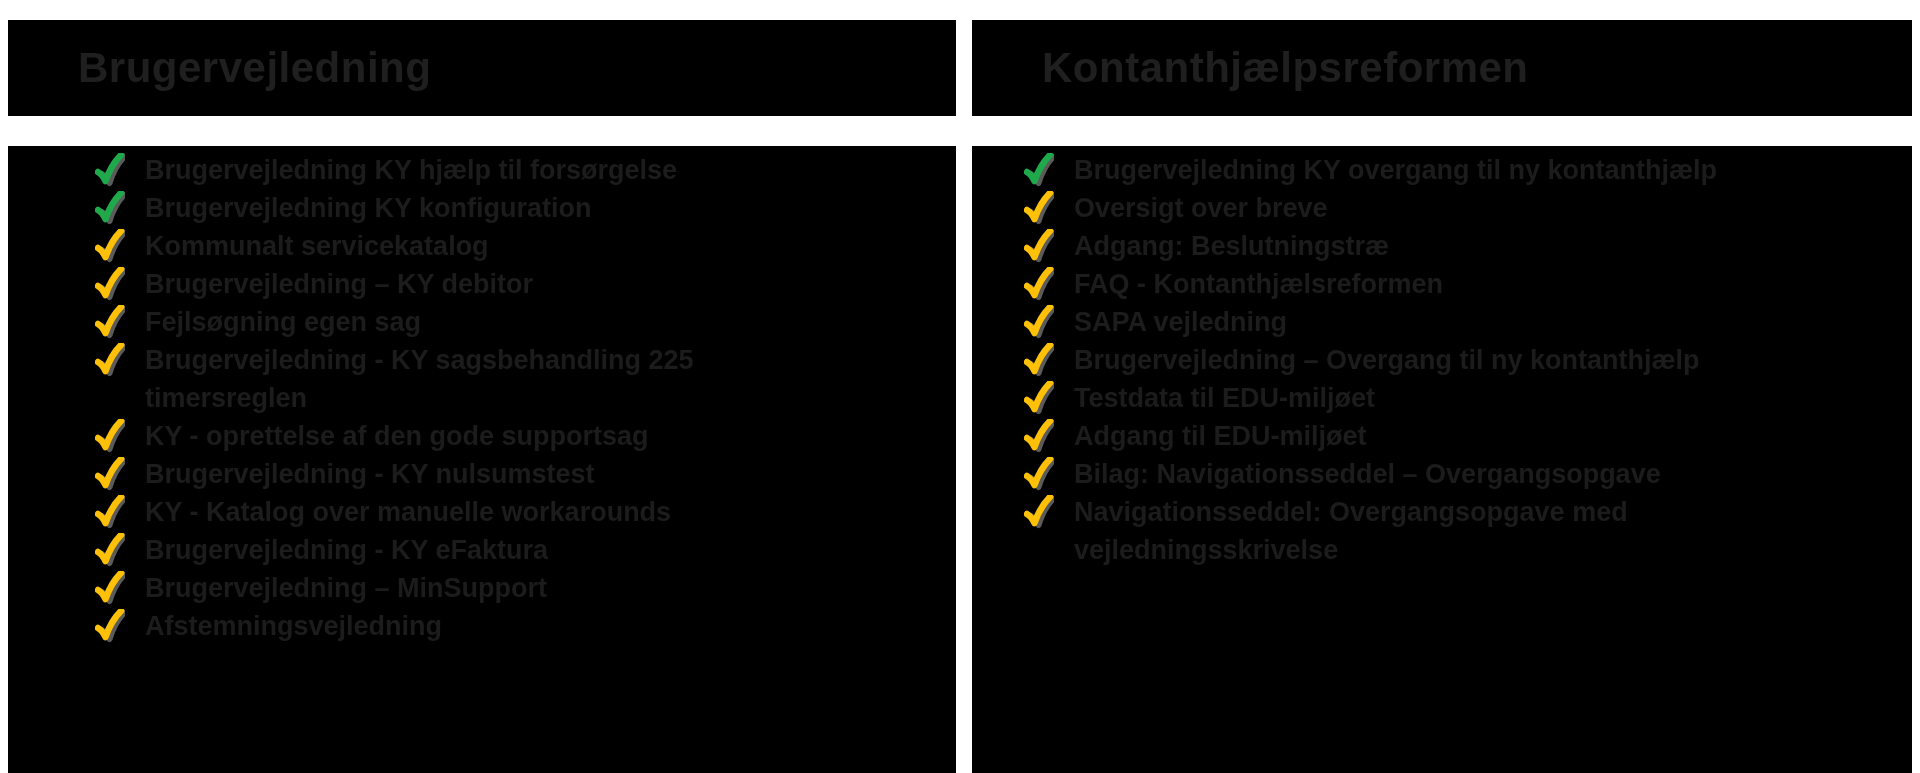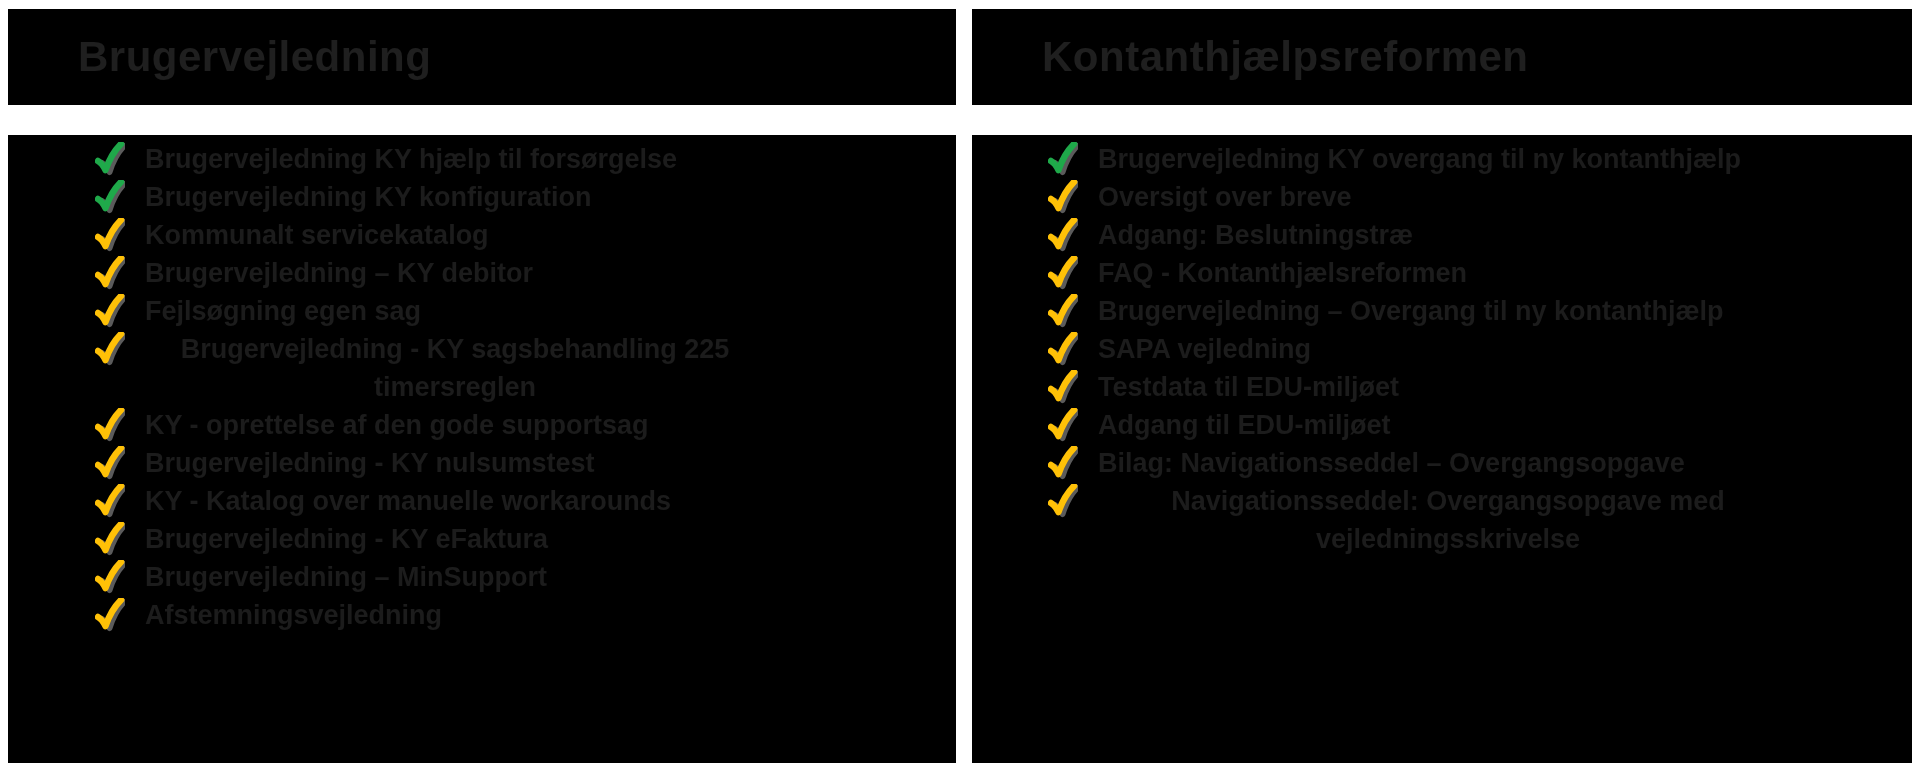--- a/index.html
+++ b/index.html
@@ -11,22 +11,21 @@
     overflow: hidden;
     font-family: "Liberation Sans", sans-serif;
   }
   .canvas {
     position: relative;
     width: 1920px;
     height: 773px;
   }
   .column {
     position: absolute;
-    top: 9px;
-    text-align: center;
+    top: 20px;
   }
   .column.left  { left: 8px;   width: 948px; }
   .column.right { left: 972px; width: 940px; }
 
   .panel-header {
     height: 96px;
     background: var(--panel-bg, #000);
     display: flex;
     align-items: center;
     padding-left: 70px;
@@ -43,21 +42,21 @@
   .panel-list {
     margin-top: 30px;
     height: 628px;
     background: var(--panel-bg, #000);
     box-sizing: border-box;
     padding: 5px 10px 0 87px;
     list-style: none;
     margin-bottom: 0;
     overflow: hidden;
   }
-  .column.right .panel-list { padding-left: 76px; }
+  .column.right .panel-list { padding-left: 52px; }
 
   .item {
     display: flex;
     align-items: flex-start;
     color: var(--text, #1c1c1c);
     font-size: 27px;
     font-weight: 700;
     line-height: 38px;
     cursor: pointer;
   }
@@ -241,30 +240,30 @@
     </span>
     <span class="label">FAQ - Kontanthjælsreformen</span>
   </li>
         <li class="item pending">
     <span class="check">
       <svg width="30" height="34" viewBox="0 0 30 34" aria-hidden="true">
         <path class="tick-shadow" d="M7 21 C10.5 23 12.5 26 14.5 30 C18 19 23 10 29 4" fill="none" stroke-width="6" stroke-linecap="round" stroke-linejoin="round"></path>
         <path class="tick" d="M3 19 C6.5 21 8.5 24 10.5 28 C14.5 16.5 20 8 26 2" fill="none" stroke-width="6.5" stroke-linecap="round" stroke-linejoin="round"></path>
       </svg>
     </span>
+    <span class="label">SAPA vejledning</span>
+  </li>
+        <li class="item pending">
+    <span class="check">
+      <svg width="30" height="34" viewBox="0 0 30 34" aria-hidden="true">
+        <path class="tick-shadow" d="M7 21 C10.5 23 12.5 26 14.5 30 C18 19 23 10 29 4" fill="none" stroke-width="6" stroke-linecap="round" stroke-linejoin="round"></path>
+        <path class="tick" d="M3 19 C6.5 21 8.5 24 10.5 28 C14.5 16.5 20 8 26 2" fill="none" stroke-width="6.5" stroke-linecap="round" stroke-linejoin="round"></path>
+      </svg>
+    </span>
     <span class="label">Brugervejledning – Overgang til ny kontanthjælp</span>
-  </li>
-        <li class="item pending">
-    <span class="check">
-      <svg width="30" height="34" viewBox="0 0 30 34" aria-hidden="true">
-        <path class="tick-shadow" d="M7 21 C10.5 23 12.5 26 14.5 30 C18 19 23 10 29 4" fill="none" stroke-width="6" stroke-linecap="round" stroke-linejoin="round"></path>
-        <path class="tick" d="M3 19 C6.5 21 8.5 24 10.5 28 C14.5 16.5 20 8 26 2" fill="none" stroke-width="6.5" stroke-linecap="round" stroke-linejoin="round"></path>
-      </svg>
-    </span>
-    <span class="label">SAPA vejledning</span>
   </li>
         <li class="item pending">
     <span class="check">
       <svg width="30" height="34" viewBox="0 0 30 34" aria-hidden="true">
         <path class="tick-shadow" d="M7 21 C10.5 23 12.5 26 14.5 30 C18 19 23 10 29 4" fill="none" stroke-width="6" stroke-linecap="round" stroke-linejoin="round"></path>
         <path class="tick" d="M3 19 C6.5 21 8.5 24 10.5 28 C14.5 16.5 20 8 26 2" fill="none" stroke-width="6.5" stroke-linecap="round" stroke-linejoin="round"></path>
       </svg>
     </span>
     <span class="label">Testdata til EDU-miljøet</span>
   </li>

